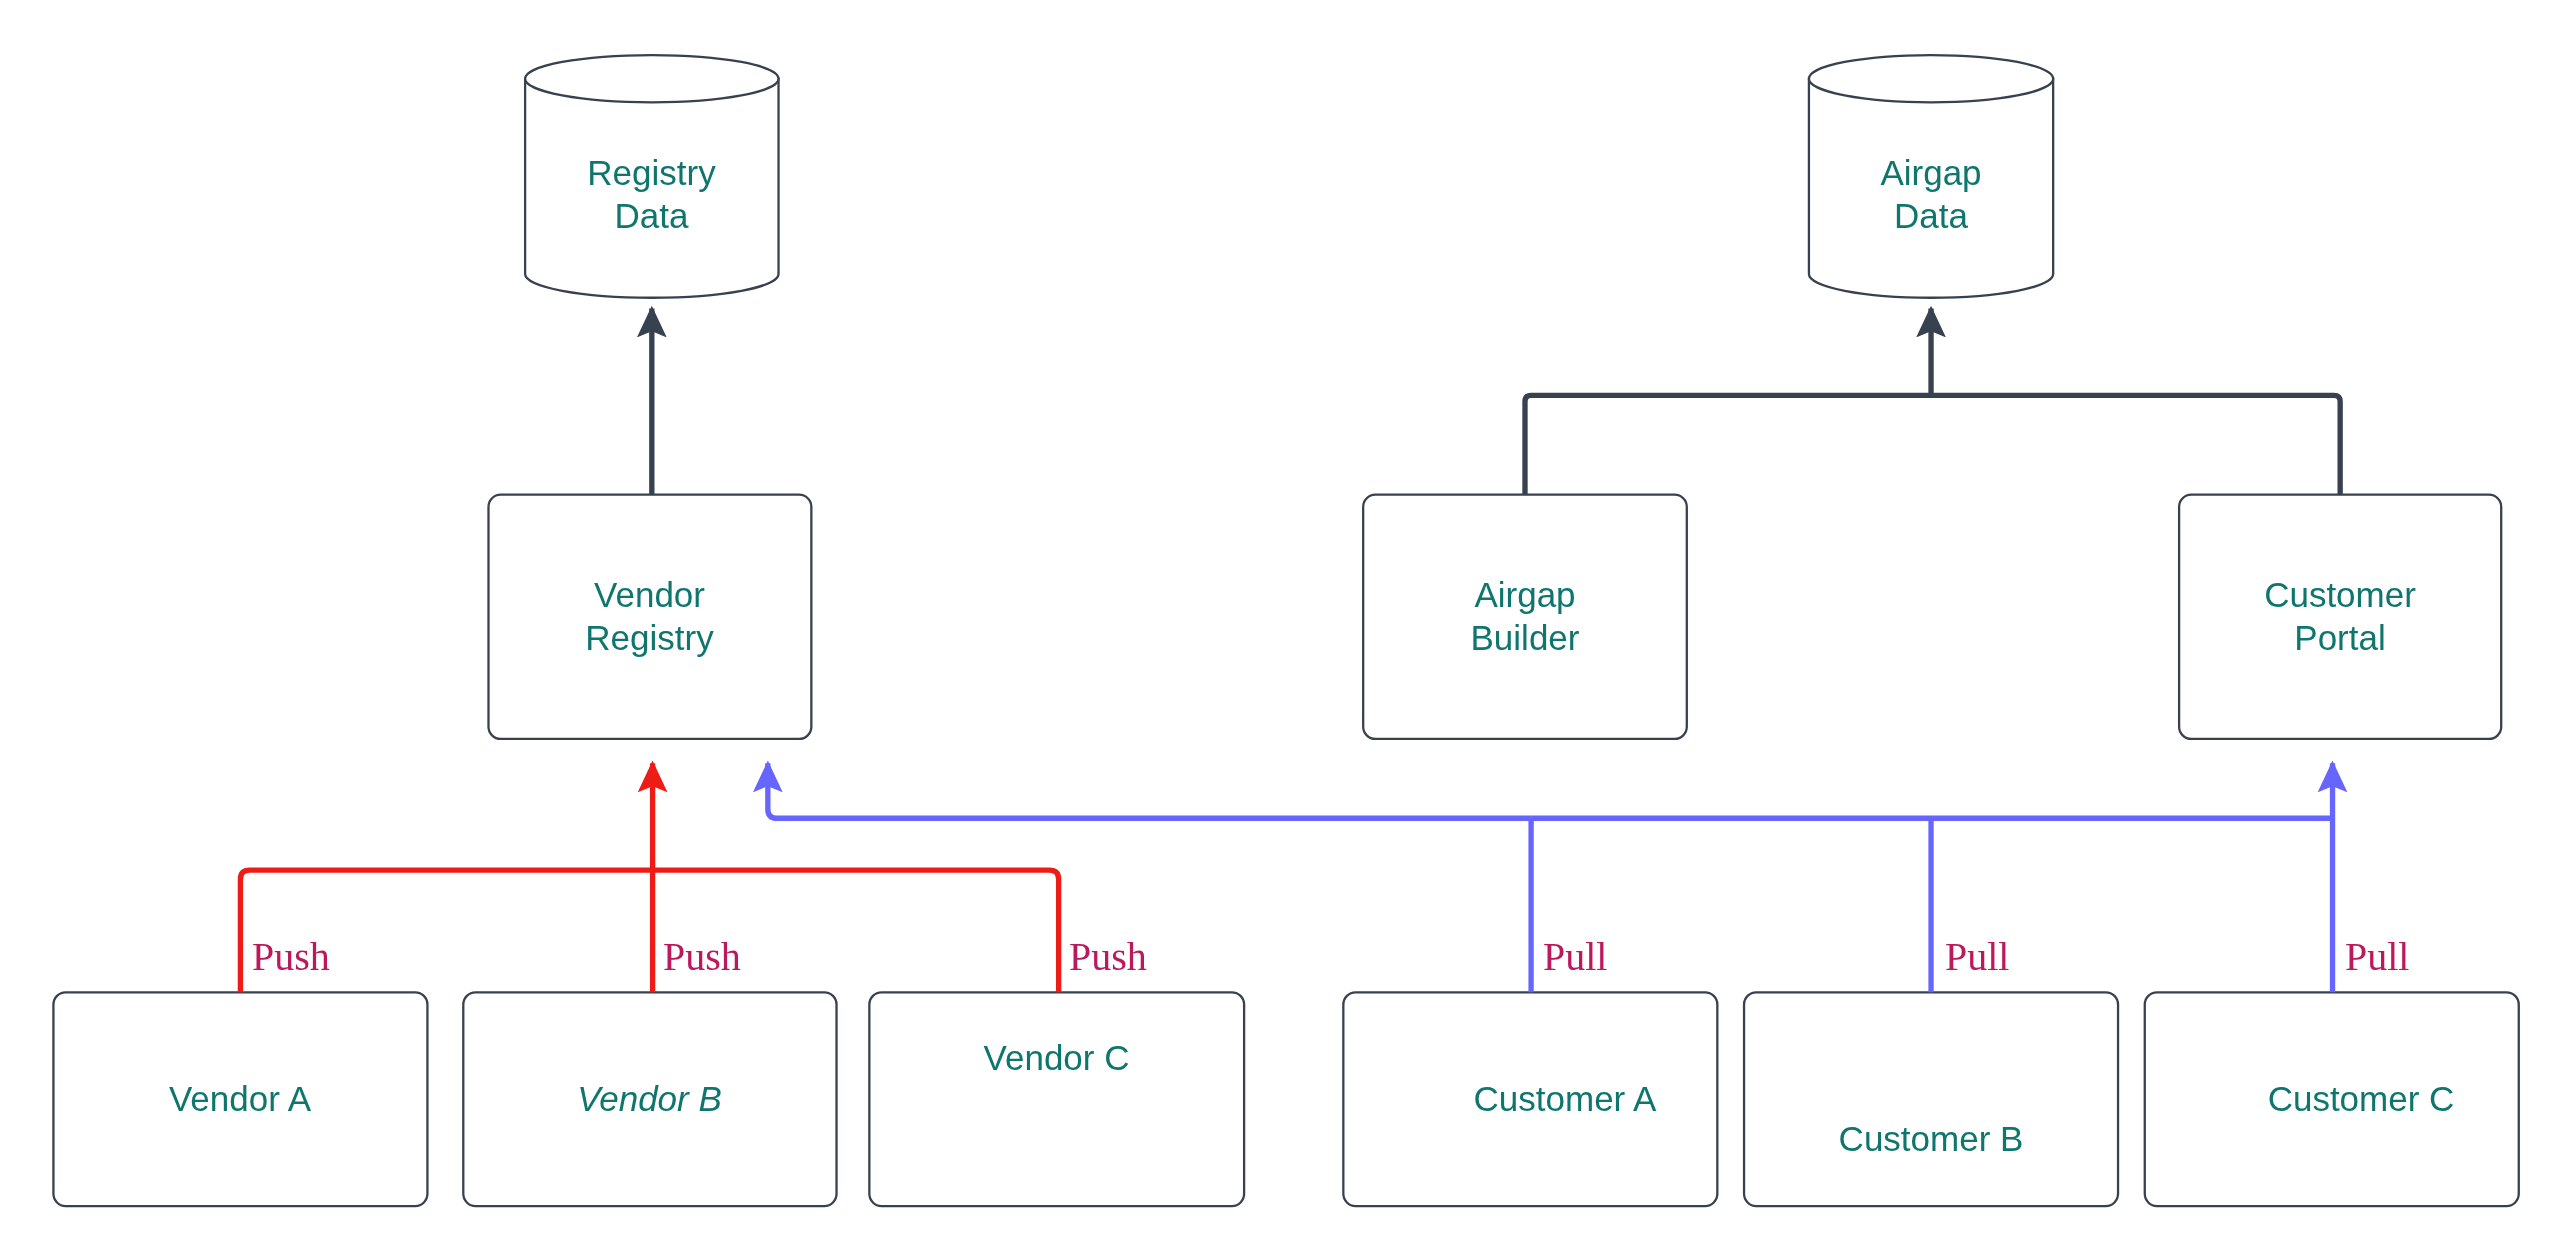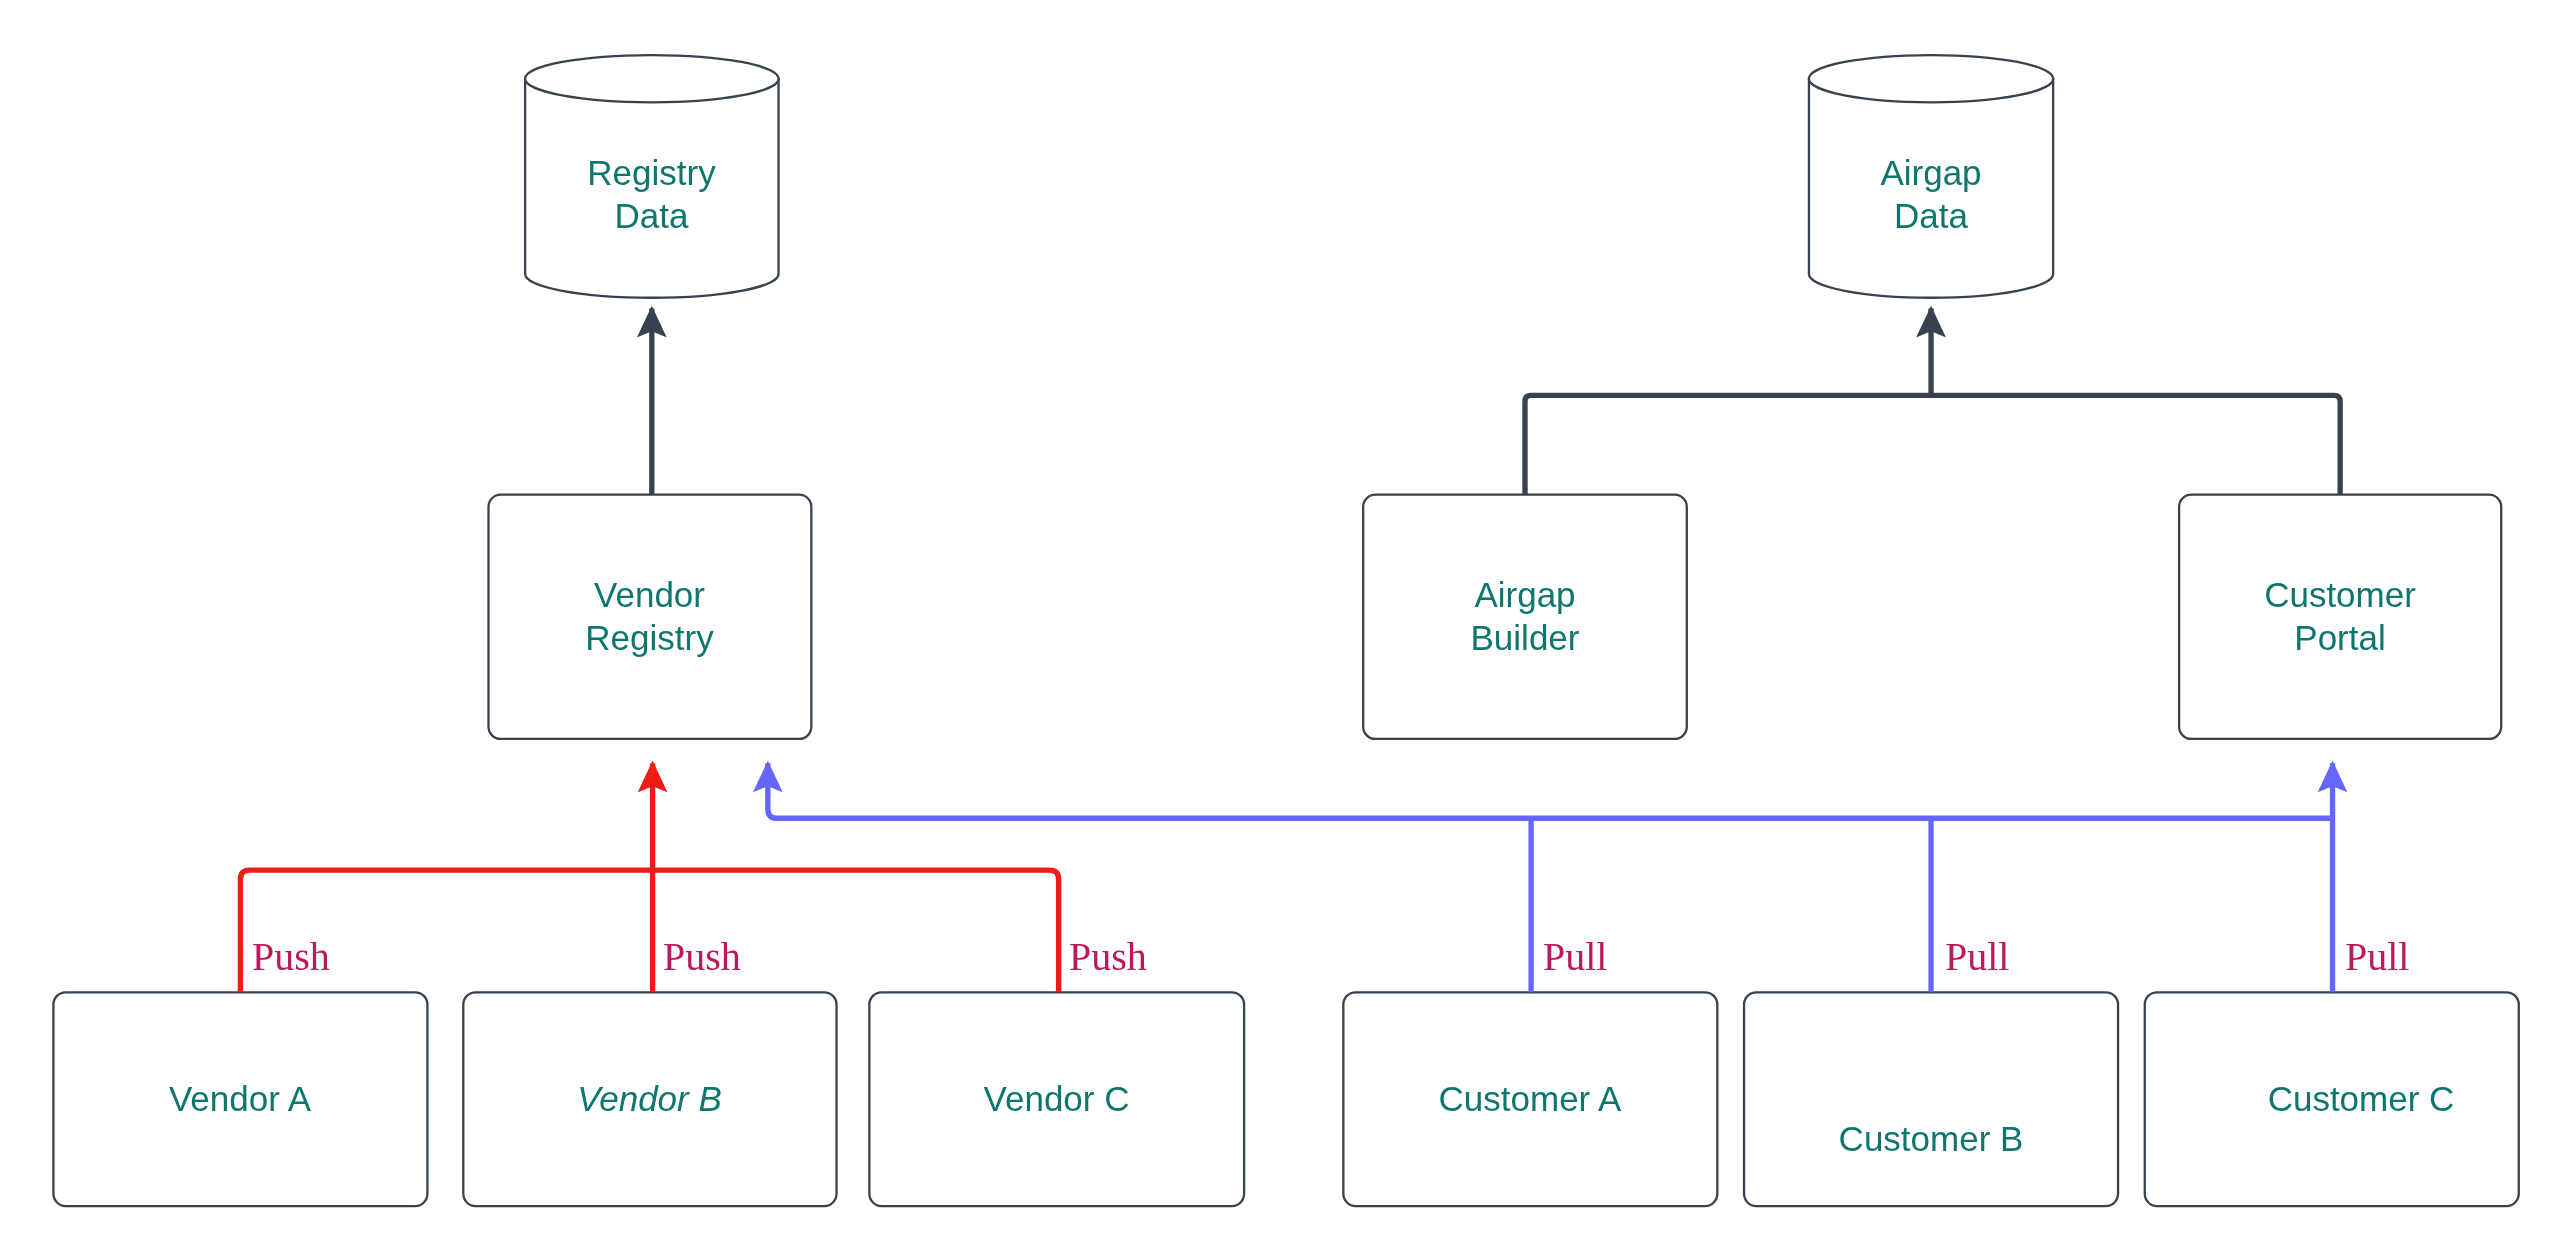--- a/index.html
+++ b/index.html
@@ -122,23 +122,23 @@
   <div class="node-label" style="left:1363px; top:495px; width:324px; height:244px;">Airgap
 Builder</div>
 
   <div class="node-label" style="left:2179px; top:495px; width:322px; height:244px;">Customer
 Portal</div>
 
   <div class="node-label" style="left:53px; top:992px; width:374px; height:214px;">Vendor A</div>
 
   <div class="node-label" style="left:463px; top:992px; width:373px; height:214px;font-style:italic;">Vendor B</div>
 
-  <div class="node-label" style="left:869px; top:992px; width:375px; height:214px;">Vendor C</div>
+  <div class="node-label" style="left:869px; top:951px; width:375px; height:214px;">Vendor C</div>
 
-  <div class="node-label" style="left:1343px; top:992px; width:374px; height:214px;">Customer A</div>
+  <div class="node-label" style="left:1343px; top:992px; width:374px; height:214px;padding-left:35px;">Customer A</div>
 
   <div class="node-label" style="left:1744px; top:992px; width:374px; height:214px;margin-top:40px;">Customer B</div>
 
   <div class="node-label" style="left:2145px; top:992px; width:432px; height:214px;">Customer C</div>
 
   <div class="edge-label" style="left:252px; top:937px;">Push</div>
 
   <div class="edge-label" style="left:663px; top:937px;">Push</div>
 
   <div class="edge-label" style="left:1069px; top:937px;">Push</div>

